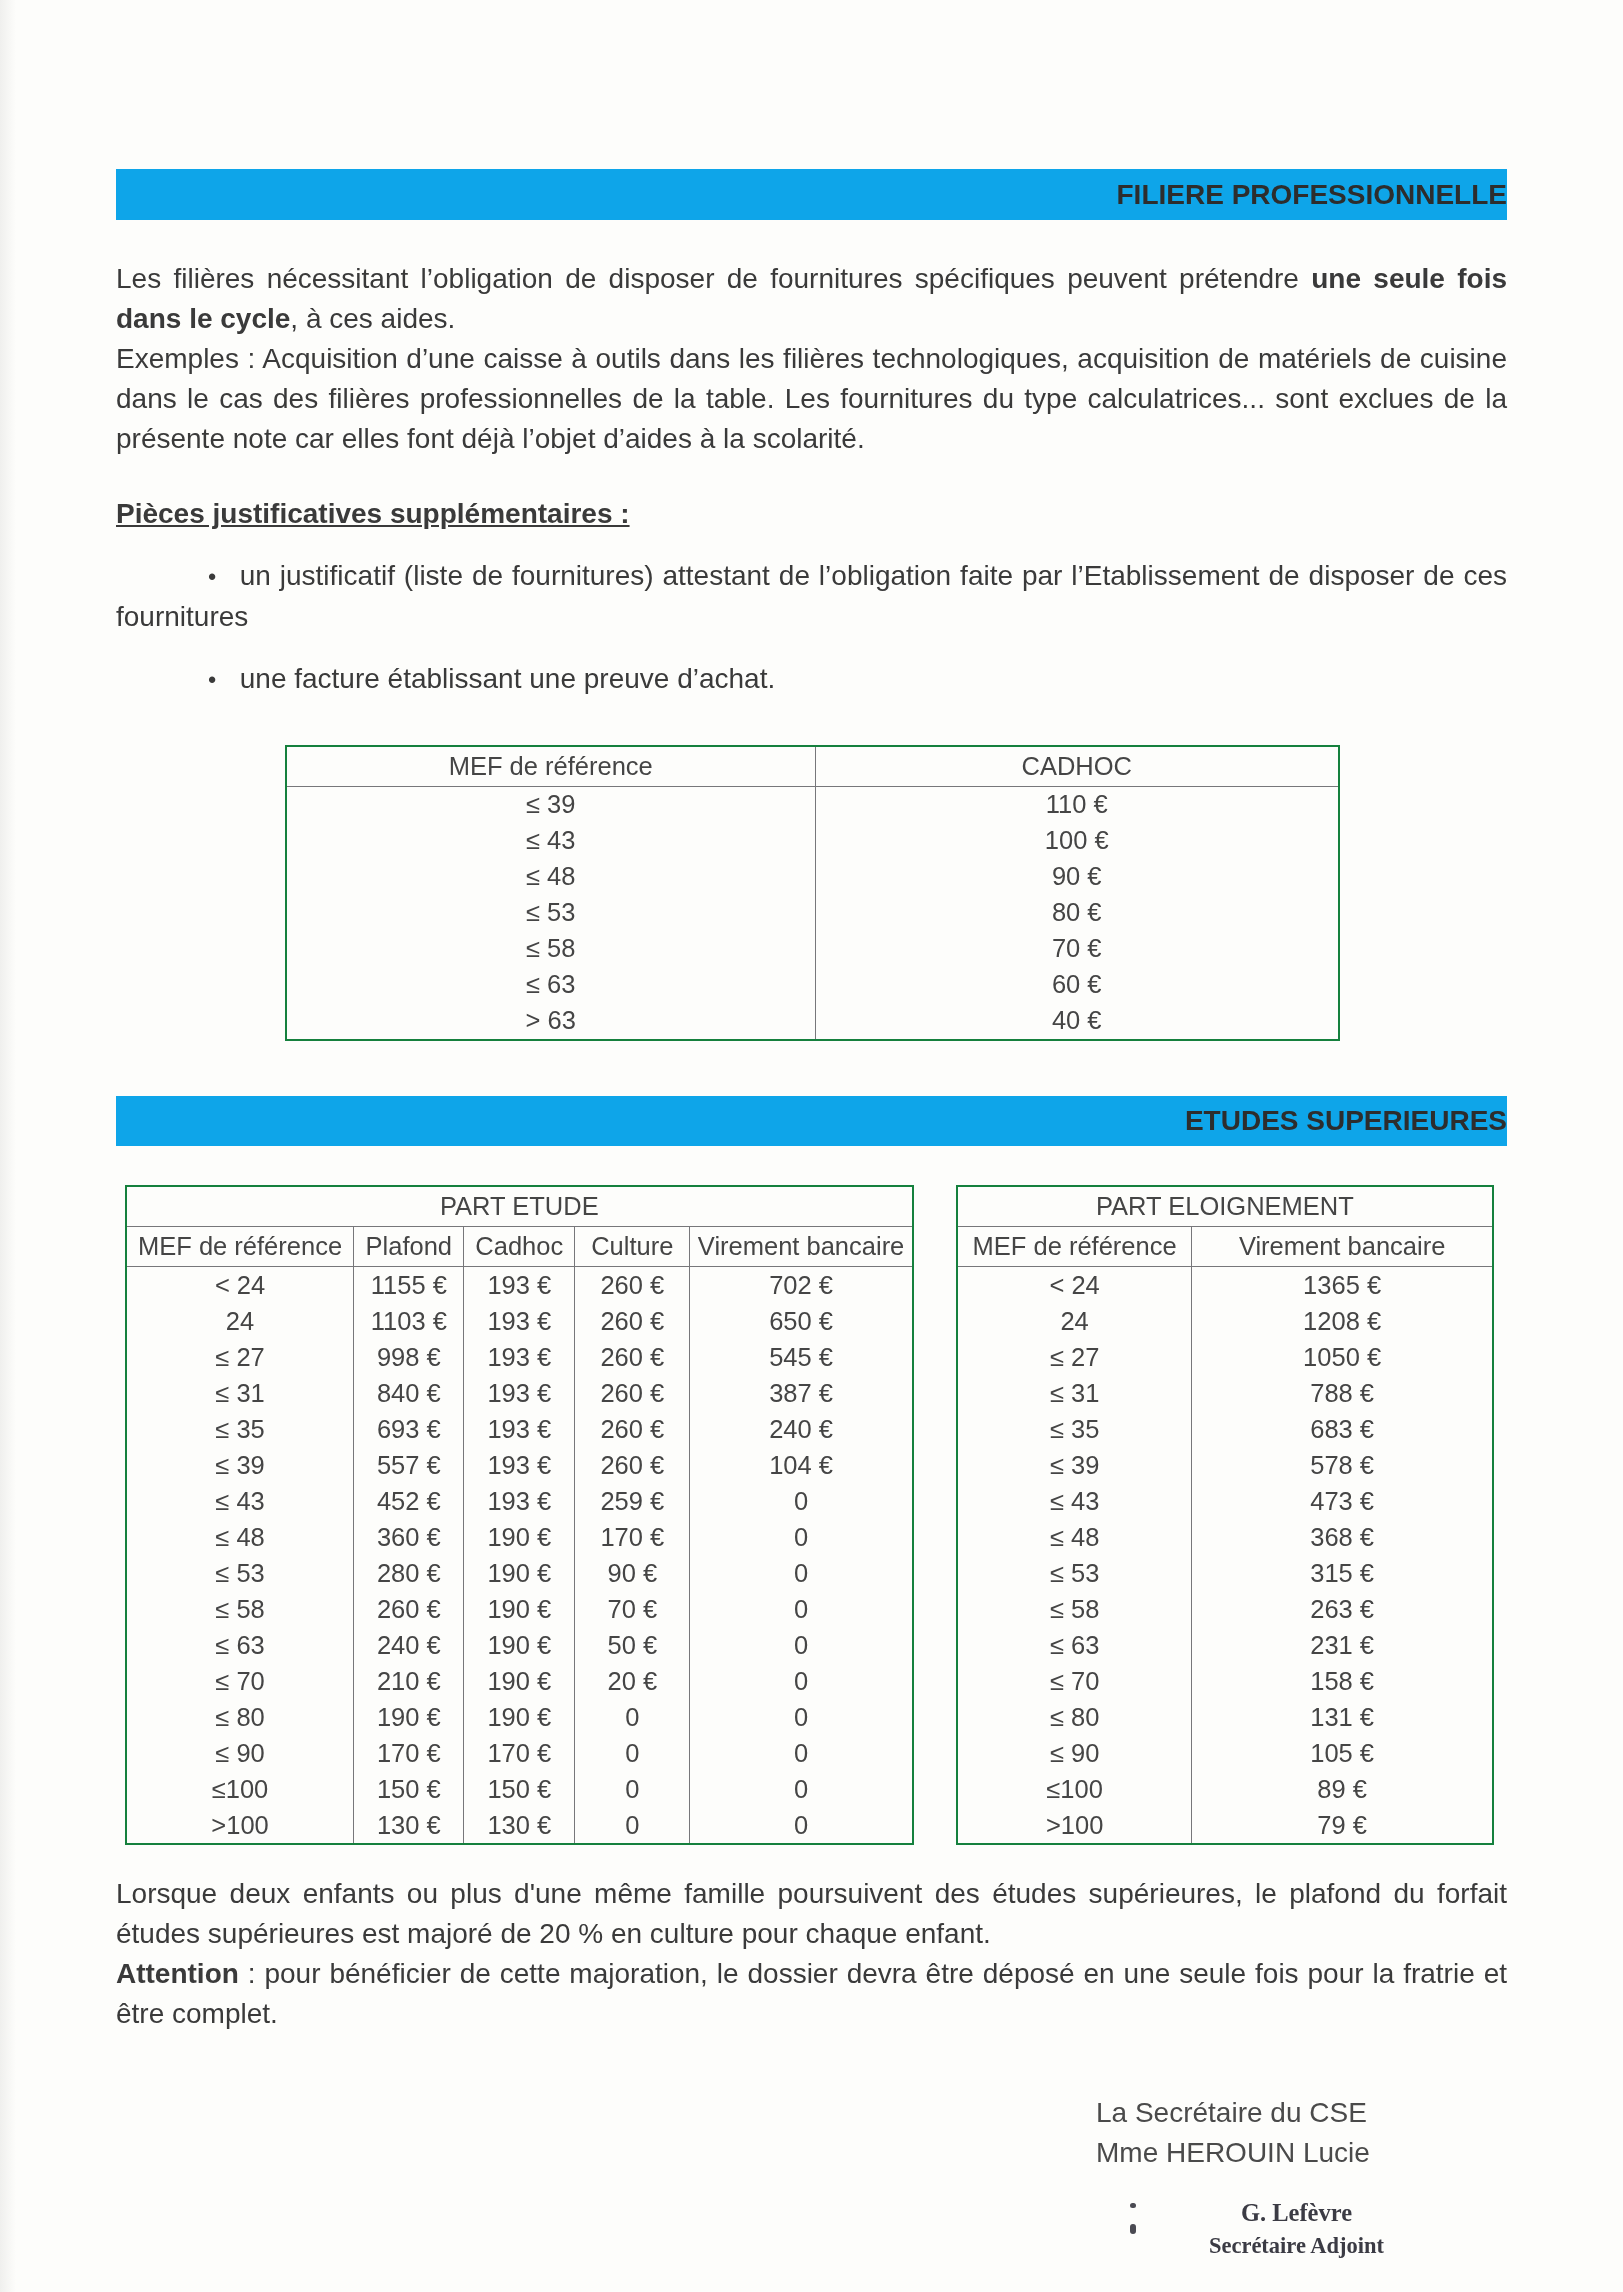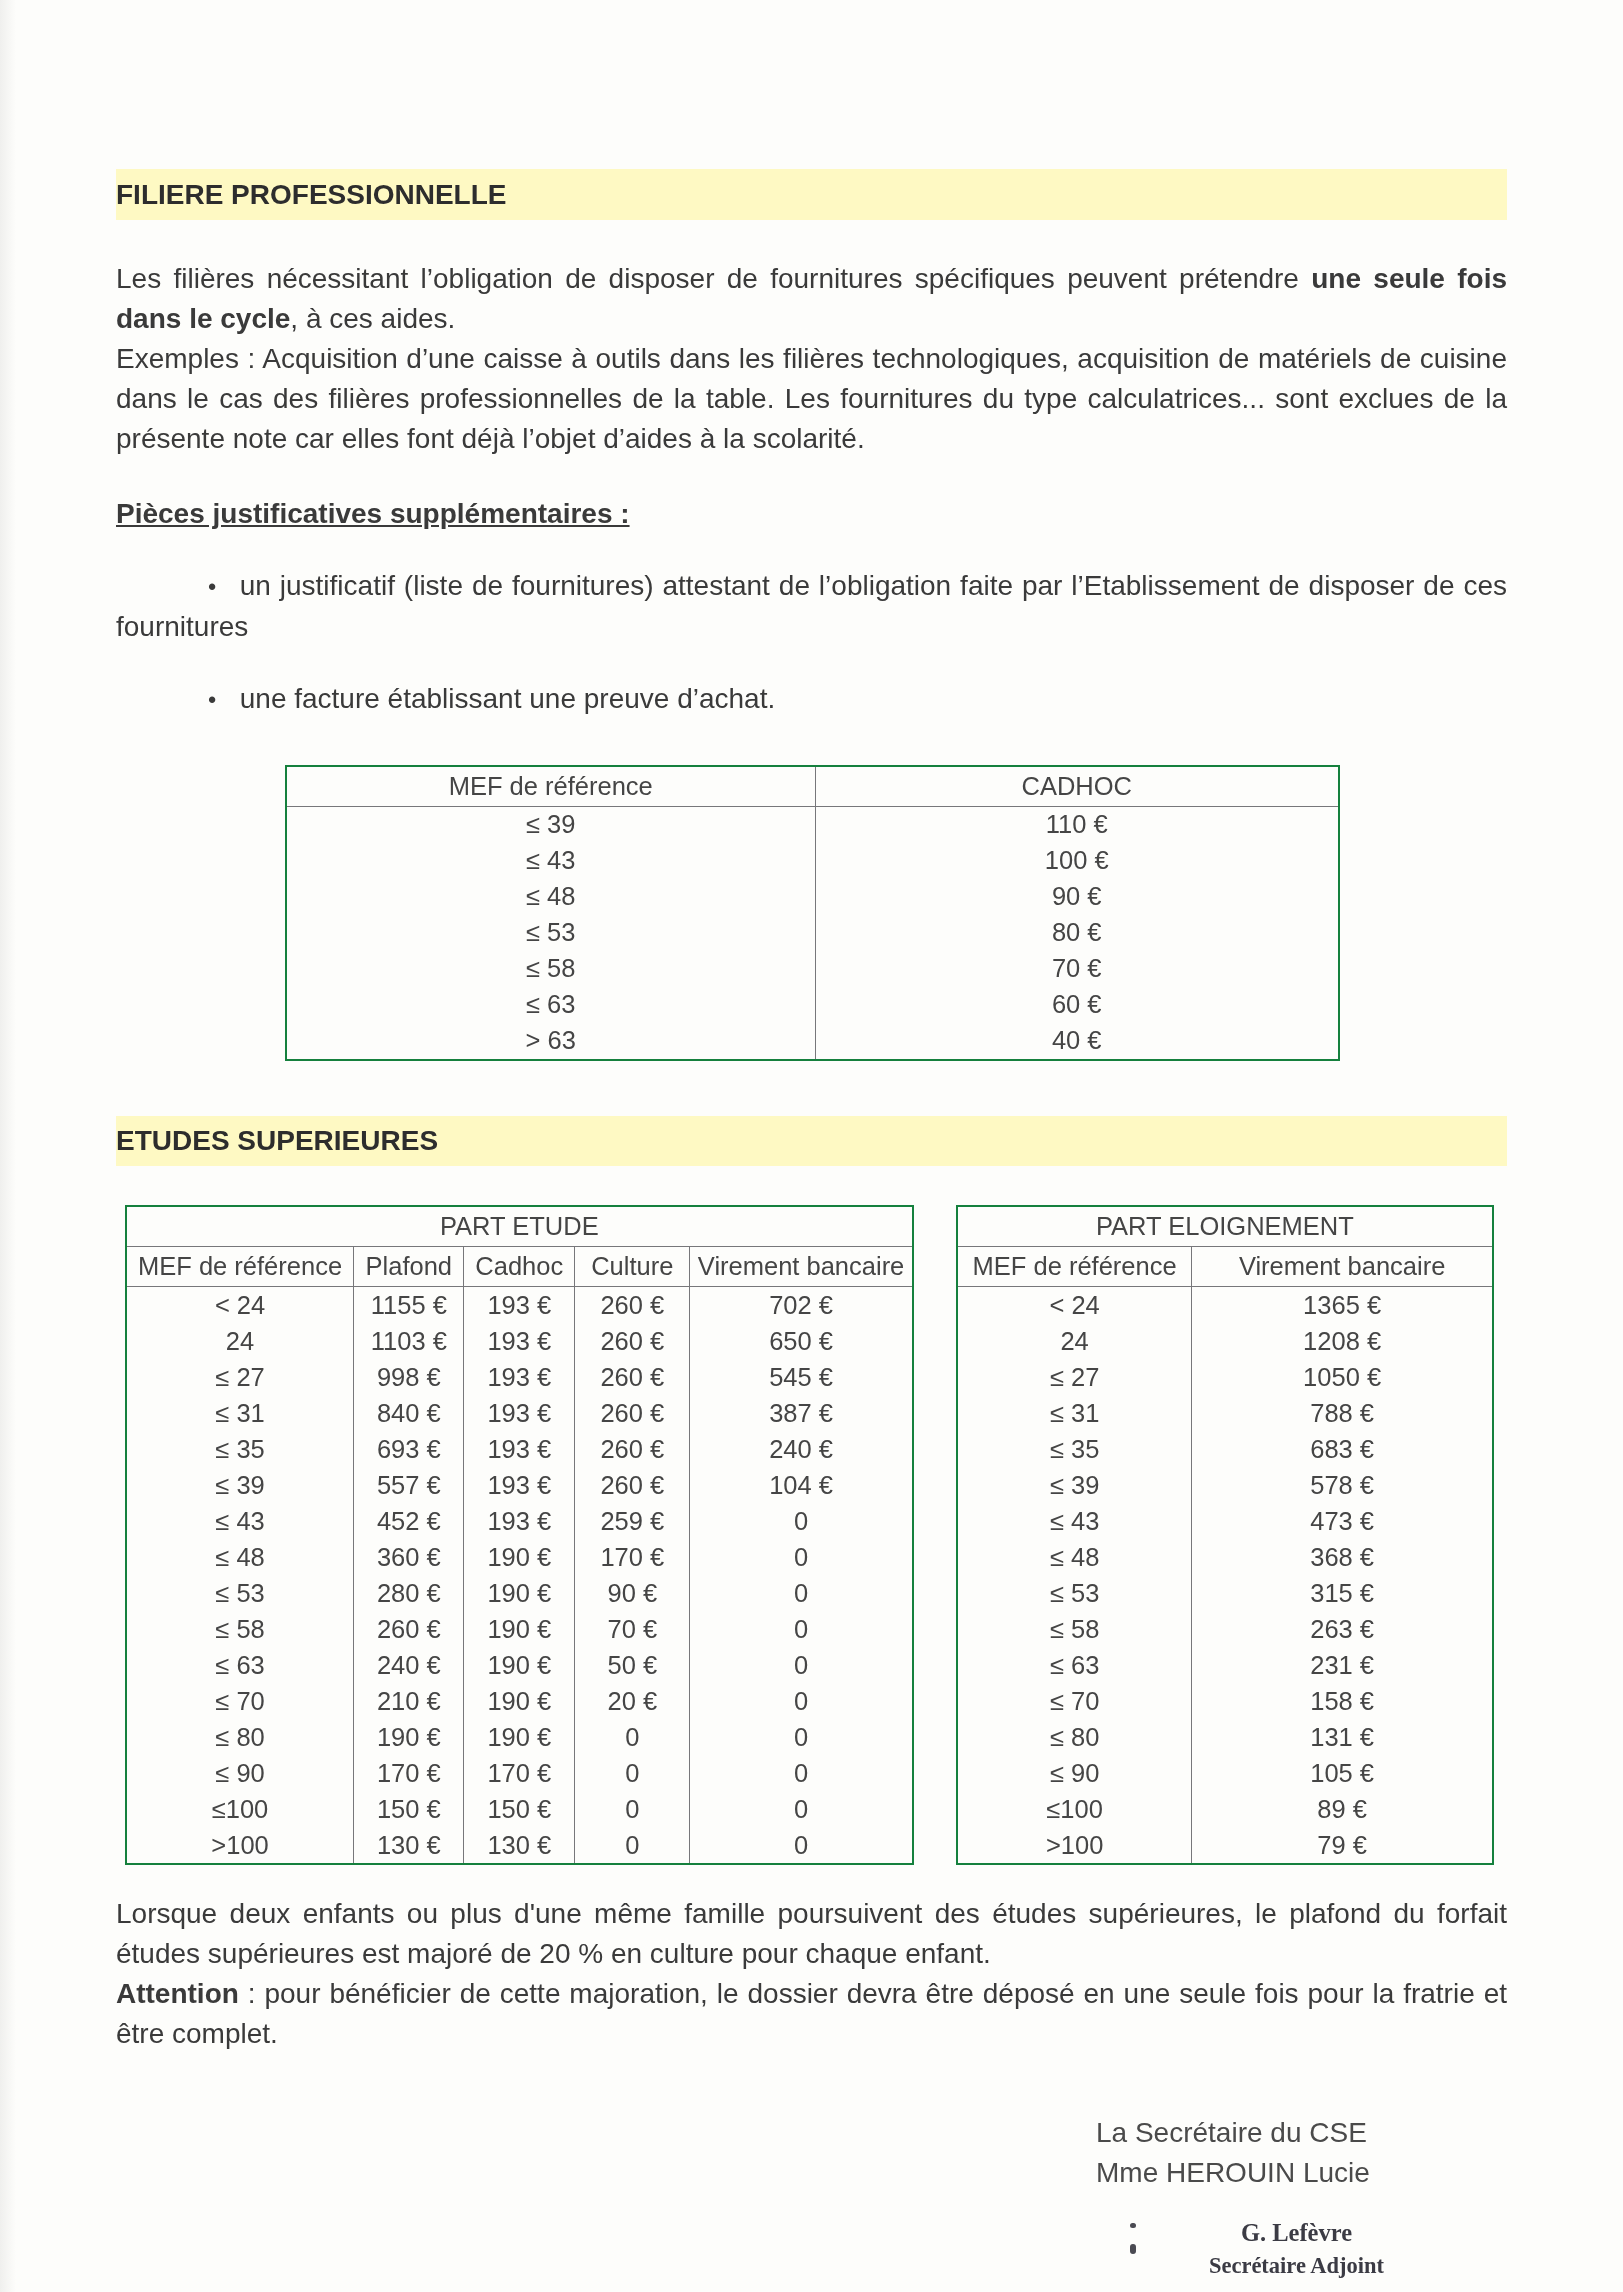--- a/index.html
+++ b/index.html
@@ -13,22 +13,22 @@
     overflow:hidden;
   }
   .page::before{
     content:""; position:absolute; left:0; top:0; bottom:0; width:15.7px;
     background:linear-gradient(to right, rgba(60,60,60,0.07), rgba(0,0,0,0));
     pointer-events:none;
   }
   .content { padding:169px 116px 0 116px; }
 
   .section-bar {
-    background:#fef9c3;
-    text-align:left;
+    background:#0ea5e9;
+    text-align:right;
     font-weight:bold;
     color:#2d2d2d;
     font-size:28px;
     padding:6.9px 0 5.9px 0;
     line-height:1.35;
   }
   .section-bar .subtitle-line { display:block; }
 
   .body-text {
     margin:0;
@@ -40,21 +40,21 @@
 
   .subheading {
     margin:35px 0 0 0;
     font-size:28px;
     line-height:40px;
     font-weight:bold;
   }
   .subheading .underline { text-decoration:underline; }
 
   .bullet-para {
-    margin:32px 0 0 0;
+    margin:22px 0 0 0;
     font-size:28px;
     line-height:40px;
     text-align:justify;
     text-indent:92px;
   }
   .bullet-para .bullet { font-size:23.5px; margin-right:23.5px; }
 
   table.doc-table {
     border-collapse:collapse;
     table-layout:fixed;

